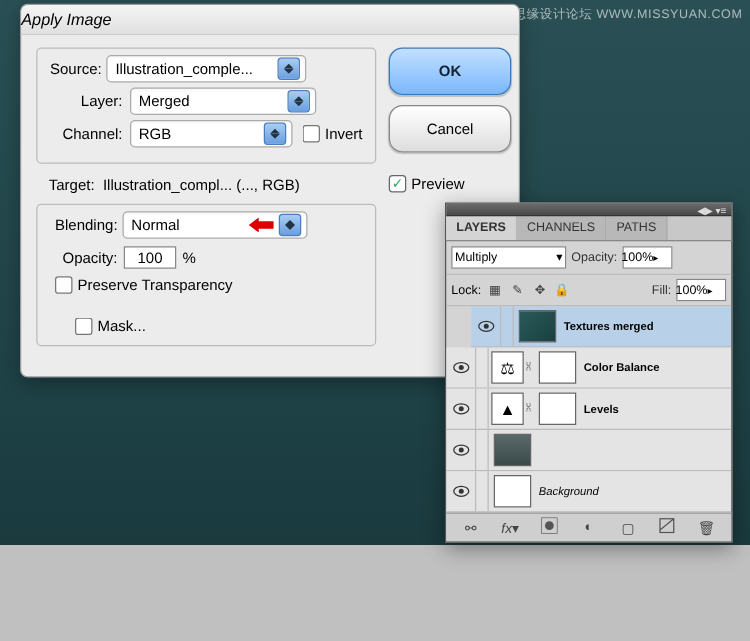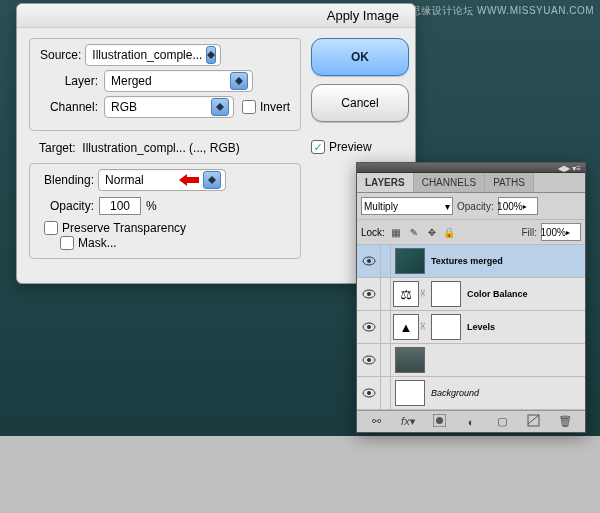--- a/index.html
+++ b/index.html
@@ -1,19 +1,19 @@
 <!DOCTYPE html>
 <html><head>
 <meta charset="utf-8">
 <style>
 * { box-sizing: border-box; margin: 0; padding: 0; font-family: "Lucida Grande", Arial, sans-serif; }
 body { width: 600px; height: 513px; background: linear-gradient(to bottom, #2a5055 0%, #1e4246 60%, #1a3a3e 85%, #c0c0c0 85%); position: relative; overflow: hidden; }
 .watermark { position: absolute; top: 4px; right: 6px; color: rgba(255,255,255,0.6); font-size: 10px; letter-spacing: 0.5px; }
 .dialog { position: absolute; top: 3px; left: 16px; width: 400px; background: #ececec; border: 1px solid #999; border-radius: 6px; box-shadow: 0 4px 16px rgba(0,0,0,0.3); }
-.dialog-title { text-align: right; font-size: 13px; padding: 4px 16px; border-bottom: 1px solid #ccc; background: linear-gradient(#f5f5f5,#e0e0e0); border-radius: 6px 6px 0 0; }
+.dialog-title { text-align: left; font-size: 13px; padding: 4px 0; border-bottom: 1px solid #ccc; background: linear-gradient(#f5f5f5,#e0e0e0); border-radius: 6px 6px 0 0; font-style: italic; }
 .dialog-body { padding: 10px 12px 14px 12px; position: relative; }
 .fieldset { border: 1px solid #bbb; border-radius: 4px; margin-bottom: 10px; padding: 8px 10px 8px 10px; position: relative; }
 .fieldset-label { position: absolute; top: -8px; left: 8px; background: #ececec; padding: 0 4px; font-size: 12px; }
 .row { display: flex; align-items: center; margin: 4px 0; font-size: 12px; }
 .lbl { width: 62px; text-align: right; margin-right: 6px; }
 .select { display: flex; align-items: center; background: #fff; border: 1px solid #aaa; border-radius: 4px; height: 22px; padding: 0 4px 0 6px; box-shadow: inset 0 1px 2px rgba(0,0,0,0.05); }
 .select-val { font-size: 12px; flex: 1; }
 .arrow-btn { width: 18px; height: 18px; background: linear-gradient(#a8cdf0,#6a9fe0); border: 1px solid #4b7dbf; border-radius: 3px; display: flex; flex-direction: column; align-items: center; justify-content: center; margin-left: 4px; }
 .arrow-btn svg { width: 8px; height: 4px; fill: #234; }
 .chk { display: flex; align-items: center; font-size: 12px; gap: 4px; }
@@ -33,21 +33,21 @@
 .tab { padding: 4px 8px; border-right: 1px solid #aaa; background: #b8b8b8; color: #333; }
 .tab.active { background: #d4d4d4; font-weight: bold; }
 .panel-row1 { display: flex; align-items: center; padding: 4px 4px; gap: 4px; border-bottom: 1px solid #bbb; }
 .blend-sel { font-size: 10px; background: #fff; border: 1px solid #888; height: 18px; padding: 0 2px; width: 92px; display: flex; align-items: center; justify-content: space-between; }
 .pct { font-size: 10px; background: #fff; border: 1px solid #888; width: 40px; height: 18px; display: flex; align-items: center; justify-content: flex-end; padding: 0 10px; }
 .small-lbl { font-size: 10px; color: #333; }
 .lock-row { display: flex; align-items: center; padding: 3px 4px; gap: 4px; border-bottom: 1px solid #bbb; font-size: 10px; }
 .lock-row .ico { width: 14px; height: 14px; display: flex; align-items: center; justify-content: center; font-size: 10px; color: #444; }
 .layer-list { max-height: 260px; overflow: hidden; }
 .layer { display: flex; align-items: center; height: 33px; border-bottom: 1px solid #bbb; background: #e4e4e4; font-size: 10px; }
-.layer.selected { background: #b9d1e8; }
+.layer.selected { background: #b9d1e8; margin-left: 20px; }
 .eye-col { width: 24px; display: flex; align-items: center; justify-content: center; border-right: 1px solid #bbb; height: 100%; }
 .eye-col svg { width: 14px; height: 10px; }
 .thumb { width: 30px; height: 26px; border: 1px solid #666; margin: 0 4px; background: #fff; flex-shrink: 0; }
 .link-col { width: 10px; border-right: 1px solid #bbb; height: 100%; }
 .layer-name { font-weight: bold; font-size: 9px; flex: 1; padding-left: 2px; }
 .layer-name.italic { font-style: italic; font-weight: normal; }
 .mask-thumb { width: 30px; height: 26px; border: 1px solid #666; background: #fff; margin: 0 4px; flex-shrink: 0; }
 .adj-thumb { width: 26px; height: 26px; border: 1px solid #666; background: #fff; display: flex; align-items: center; justify-content: center; margin: 0 2px; font-size: 13px; flex-shrink: 0; }
 .link-icon { width: 6px; font-size: 8px; color: #555; }
 .panel-bottom { display: flex; align-items: center; justify-content: space-around; padding: 3px 4px; background: #cfcfcf; border-top: 1px solid #999; }
@@ -61,21 +61,21 @@
 
 <div class="dialog">
   <div class="dialog-title">Apply Image</div>
   <div class="dialog-body">
     <div style="display:flex; gap:10px;">
       <div style="flex:1;">
 
         <div class="fieldset" style="padding-left:6px;">
           <div class="row" style="margin-top:-3px;">
             <span class="fieldset-label" style="position:static; padding-right:4px; background:transparent;">Source:</span>
-            <div class="select" style="width:136px;">
+            <div class="select" style="width:160px;">
               <span class="select-val">Illustration_comple...</span>
               <span class="arrow-btn">
                   <svg viewBox="0 0 8 4">
                     <polygon points="0,4 4,0 8,4"></polygon>
                   </svg>
                   <svg viewBox="0 0 8 4">
                     <polygon points="0,0 4,4 8,0"></polygon>
                   </svg>
                 </span>
             </div>
@@ -115,21 +115,21 @@
         </div>
 
         <div class="target-row">
           <span>Target:</span>
           &nbsp;<span>Illustration_compl... (..., RGB)</span>
         </div>
 
         <div class="fieldset">
           <div class="row" style="margin-top:-3px;">
             <span class="fieldset-label" style="position:static; padding-right:4px; background:transparent;">Blending:</span>
-            <div class="select" style="width:128px;">
+            <div class="select" style="width:148px;">
               <span class="select-val">Normal</span>
               <svg class="red-arrow" width="20" height="12">
                   <polygon points="0,6 8,0 8,3 20,3 20,9 8,9 8,12" fill="#d00"></polygon>
                 </svg>
               <span class="arrow-btn">
                   <svg viewBox="0 0 8 4">
                     <polygon points="0,4 4,0 8,4"></polygon>
                   </svg>
                   <svg viewBox="0 0 8 4">
                     <polygon points="0,0 4,4 8,0"></polygon>
@@ -139,21 +139,21 @@
           </div>
           <div class="opacity-row">
             <span>Opacity:</span>
             <input class="num-in" value="100" style="">
             <span>%</span>
           </div>
           <label class="chk" style="margin-left:4px;">
             <input type="checkbox" style=""> 
               <span>Preserve Transparency</span>
           </label>
-          <label class="chk" style="margin-left:4px; margin-top:1px;padding-left:16px;">
+          <label class="chk" style="margin-left:4px; margin-top:19px;padding-left:16px;">
             <input type="checkbox" style=""> 
               <span>Mask...</span>
           </label>
         </div>
       </div>
       <div style="width:108px;">
         <button class="btn primary">OK</button>
         <div style="height:8px;"></div>
         <button class="btn">Cancel</button>
         <div style="height:14px;"></div>

